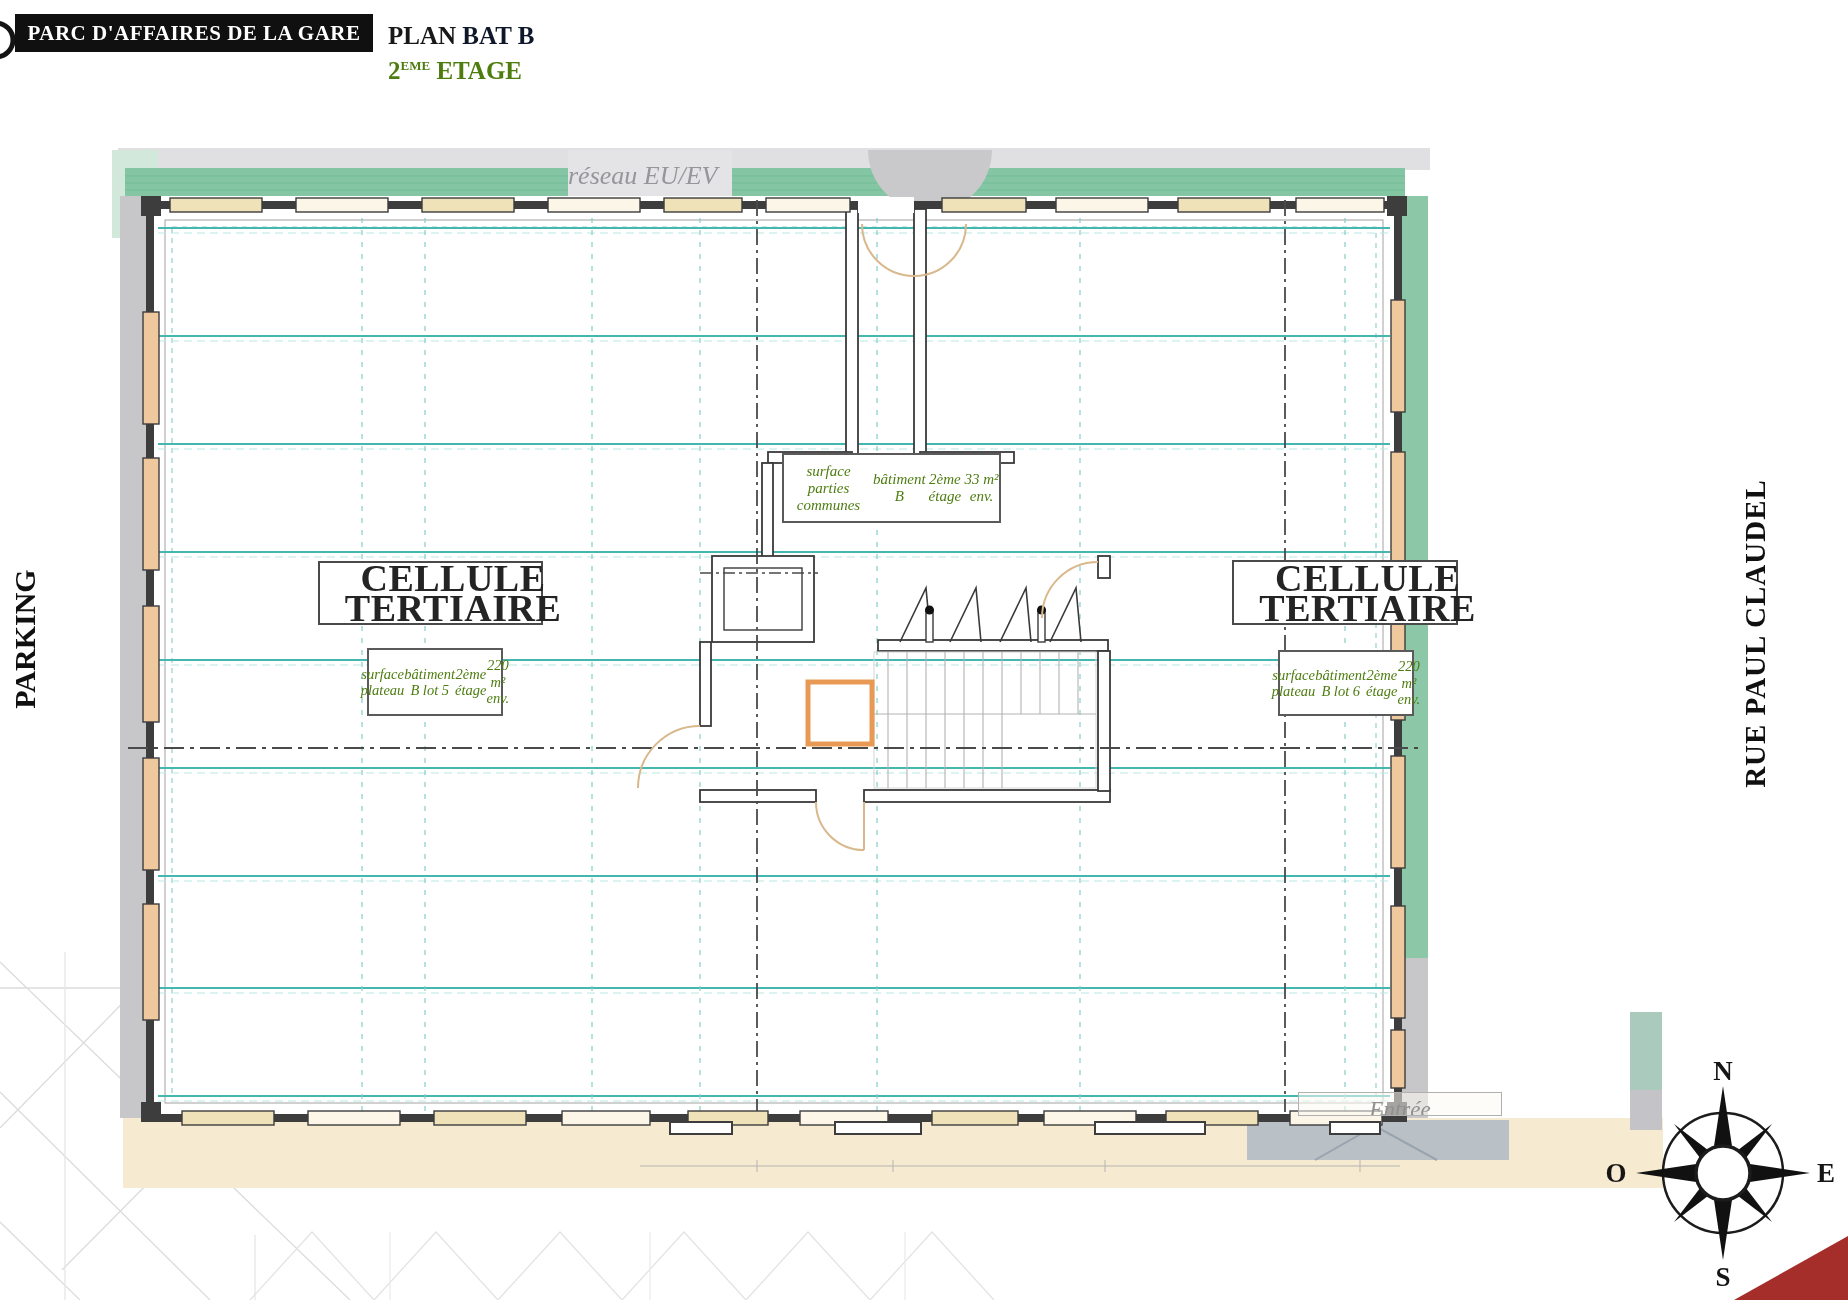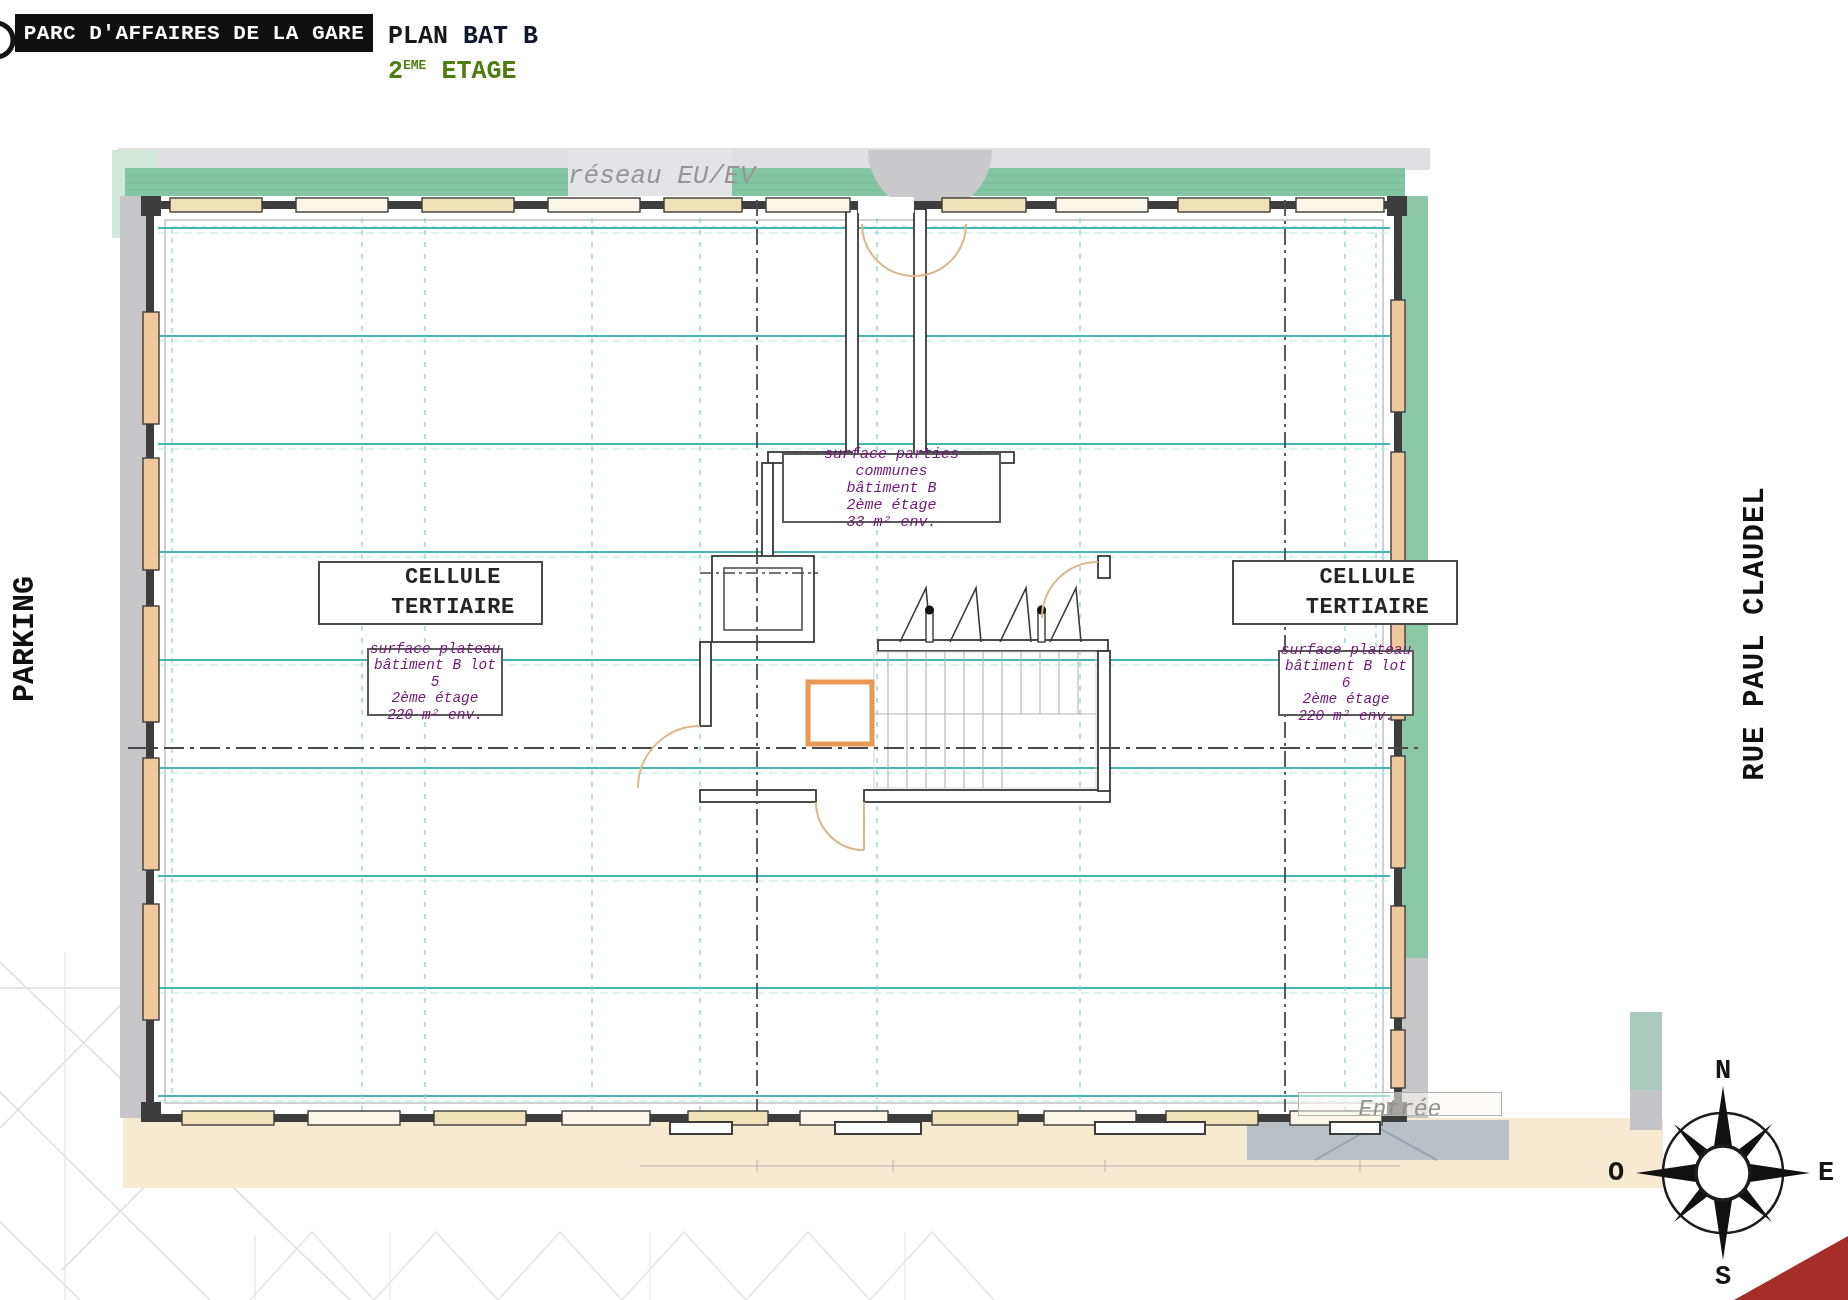--- a/index.html
+++ b/index.html
@@ -1,32 +1,32 @@
 <!DOCTYPE html>
 <html><head>
 <meta charset="utf-8">
 <style>
   html,body{margin:0;padding:0;background:#fff;}
   .page{position:relative;width:1848px;height:1300px;background:#fff;overflow:hidden;
-        font-family:Liberation Mono, monospace;}
+        font-family:Liberation Serif, serif;}
   .t{position:absolute;box-sizing:border-box;}
   .hdr-bar{left:15px;top:14px;width:358px;height:38px;background:#101010;color:#fff;
            display:flex;align-items:center;justify-content:center;font-weight:bold;
            font-size:21px;letter-spacing:.5px;white-space:nowrap;}
   .plan-label{left:388px;top:22px;font-size:25px;font-weight:bold;color:#181818;white-space:nowrap;}
   .red{color:#0f172a;text-align:right;}
   .floor-label{left:388px;top:57px;font-size:25px;font-weight:bold;color:#4d7c0f;white-space:nowrap;}
   .floor-label sup{font-size:13px;vertical-align:super;}
   .reseau{left:568px;top:161px;width:164px;font-style:italic;font-size:26px;color:#96969a;white-space:nowrap;}
   .cell{background:#fff;border:2px solid #4a4a4a;display:flex;flex-direction:column;align-items:center;
-        justify-content:center;font-weight:bold;font-size:22px;line-height:30px;color:#242424;letter-spacing:.5px;padding-left:45px;}
+        justify-content:center;font-weight:bold;font-size:38px;line-height:30px;color:#242424;letter-spacing:.5px;padding-left:45px;}
   #cellL{left:318px;top:561px;width:225px;height:64px;}
   #cellR{left:1232px;top:560px;width:226px;height:65px;}
-  .note{background:#fff;border:2px solid #5a5a5a;display:flex;flex-direction:column;align-items:center;
-        justify-content:center;font-style:italic;font-size:14.5px;line-height:16.5px;color:#701a75;text-align:center;}
+  .note{background:#fff;border:2px solid #5a5a5a;display:flex;flex-direction:row;align-items:center;
+        justify-content:center;font-style:italic;font-size:14.5px;line-height:16.5px;color:#4d7c0f;text-align:center;}
   #noteL{left:367px;top:648px;width:136px;height:68px;}
   #noteR{left:1278px;top:650px;width:136px;height:66px;}
   #noteC{left:782px;top:453px;width:219px;height:70px;font-size:15px;line-height:17px;}
   .street{font-weight:bold;color:#101010;white-space:nowrap;text-align:center;}
   #parking{left:-57px;top:622px;width:164px;font-size:30px;transform:rotate(-90deg);}
   #rue{left:1595px;top:617px;width:320px;font-size:29px;letter-spacing:1px;transform:rotate(-90deg);}
   #voirie{left:730px;top:1182px;width:380px;font-size:31px;letter-spacing:1.5px;}
   .compass-letter{font-weight:bold;font-size:27px;color:#151515;width:40px;text-align:center;}
   #cN{left:1703px;top:1056px;} #cE{left:1806px;top:1158px;}
   #cS{left:1703px;top:1262px;} #cO{left:1596px;top:1158px;}

